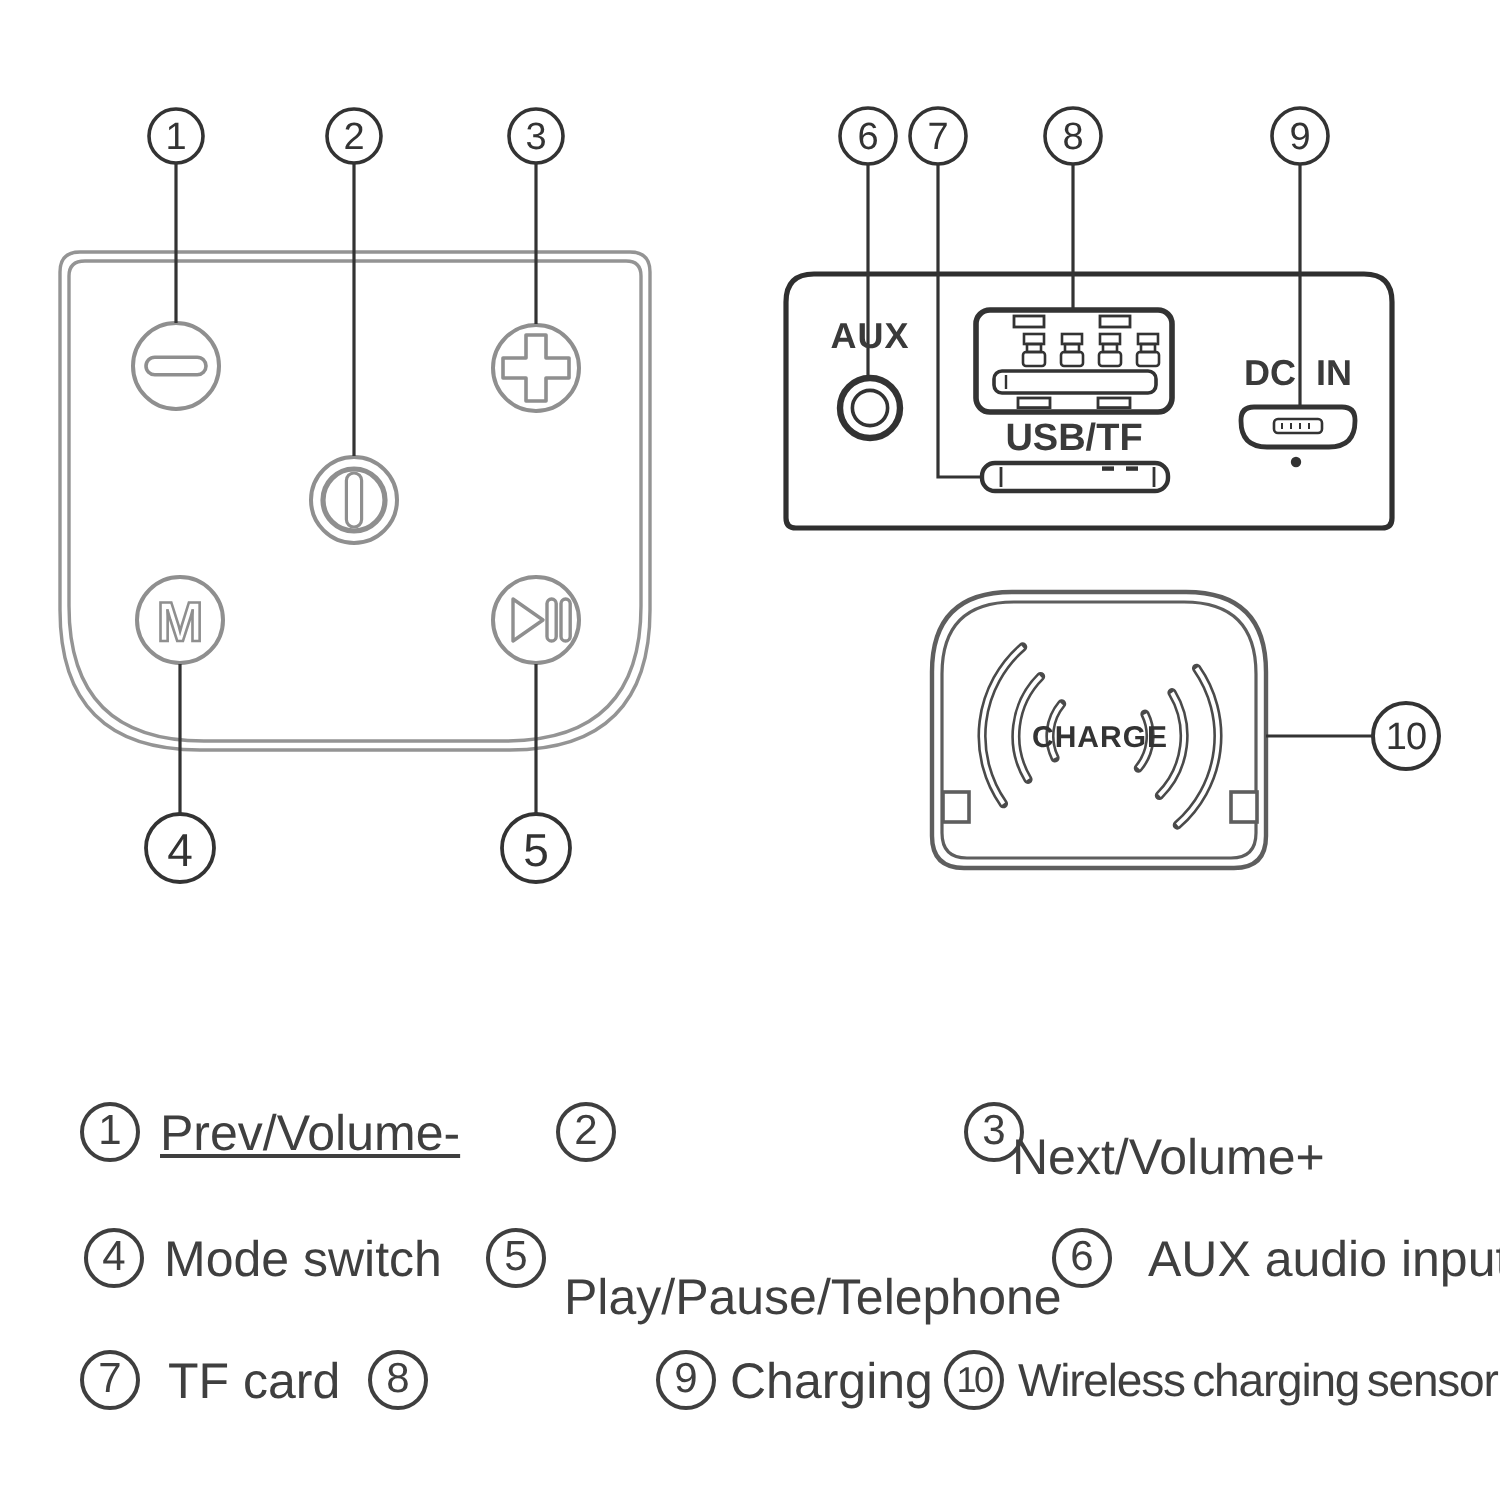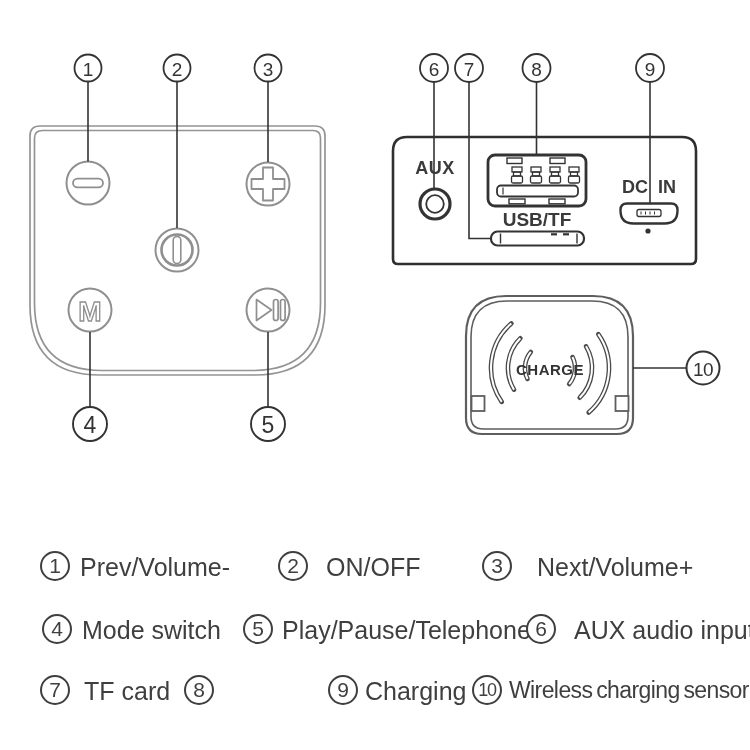--- a/index.html
+++ b/index.html
@@ -199,32 +199,31 @@
       <circle cx="703" cy="368" r="16.5" fill="#fff" stroke="#333" stroke-width="2"></circle>
       <text x="703" y="369" text-anchor="middle" dominant-baseline="central" letter-spacing="-0.5">10</text>
     </g>
   </g>
 </svg>
 
   <div class="legend">
 
     <div class="lrow" style="top:31px;">
       <span class="lnum" style="left:40px;">1</span>
-      <span class="llabel" style="left:80px;">Prev/Volume-</span>
+      <span class="llabel" style="left:80px;text-decoration:underline;">Prev/Volume-</span>
       <span class="lnum" style="left:278px;">2</span>
-      <span class="llabel" style="left:326px;">ON/OFF</span>
       <span class="lnum" style="left:482px;">3</span>
-      <span class="llabel" style="left:537px;">Next/Volume+</span>
+      <span class="llabel" style="left:506px;margin-top:12px;">Next/Volume+</span>
     </div>
 
     <div class="lrow" style="top:94px;">
       <span class="lnum" style="left:42px;">4</span>
       <span class="llabel" style="left:82px;">Mode switch</span>
       <span class="lnum" style="left:243px;">5</span>
-      <span class="llabel" style="left:282px;">Play/Pause/Telephone</span>
+      <span class="llabel" style="left:282px;margin-top:19px;">Play/Pause/Telephone</span>
       <span class="lnum" style="left:526px;">6</span>
       <span class="llabel" style="left:574px;">AUX audio input</span>
     </div>
 
     <div class="lrow" style="top:155px;">
       <span class="lnum" style="left:40px;">7</span>
       <span class="llabel" style="left:84px;text-align:right;">TF card</span>
       <span class="lnum" style="left:184px;">8</span>
       <span class="lnum" style="left:328px;">9</span>
       <span class="llabel" style="left:365px;">Charging</span>

